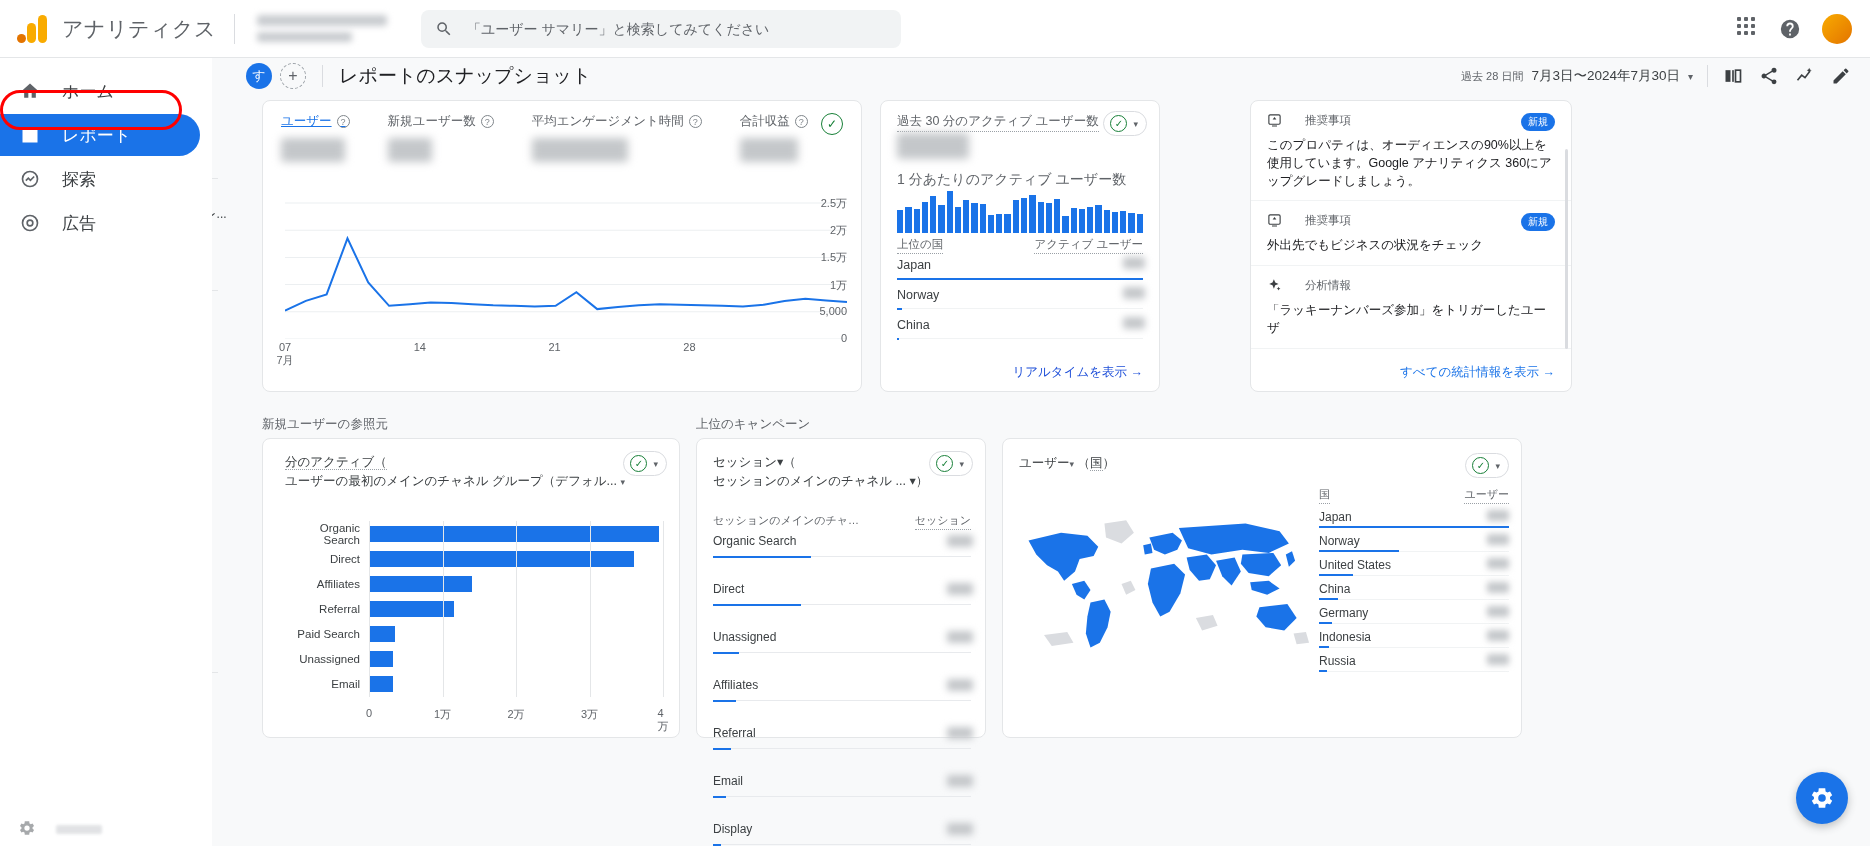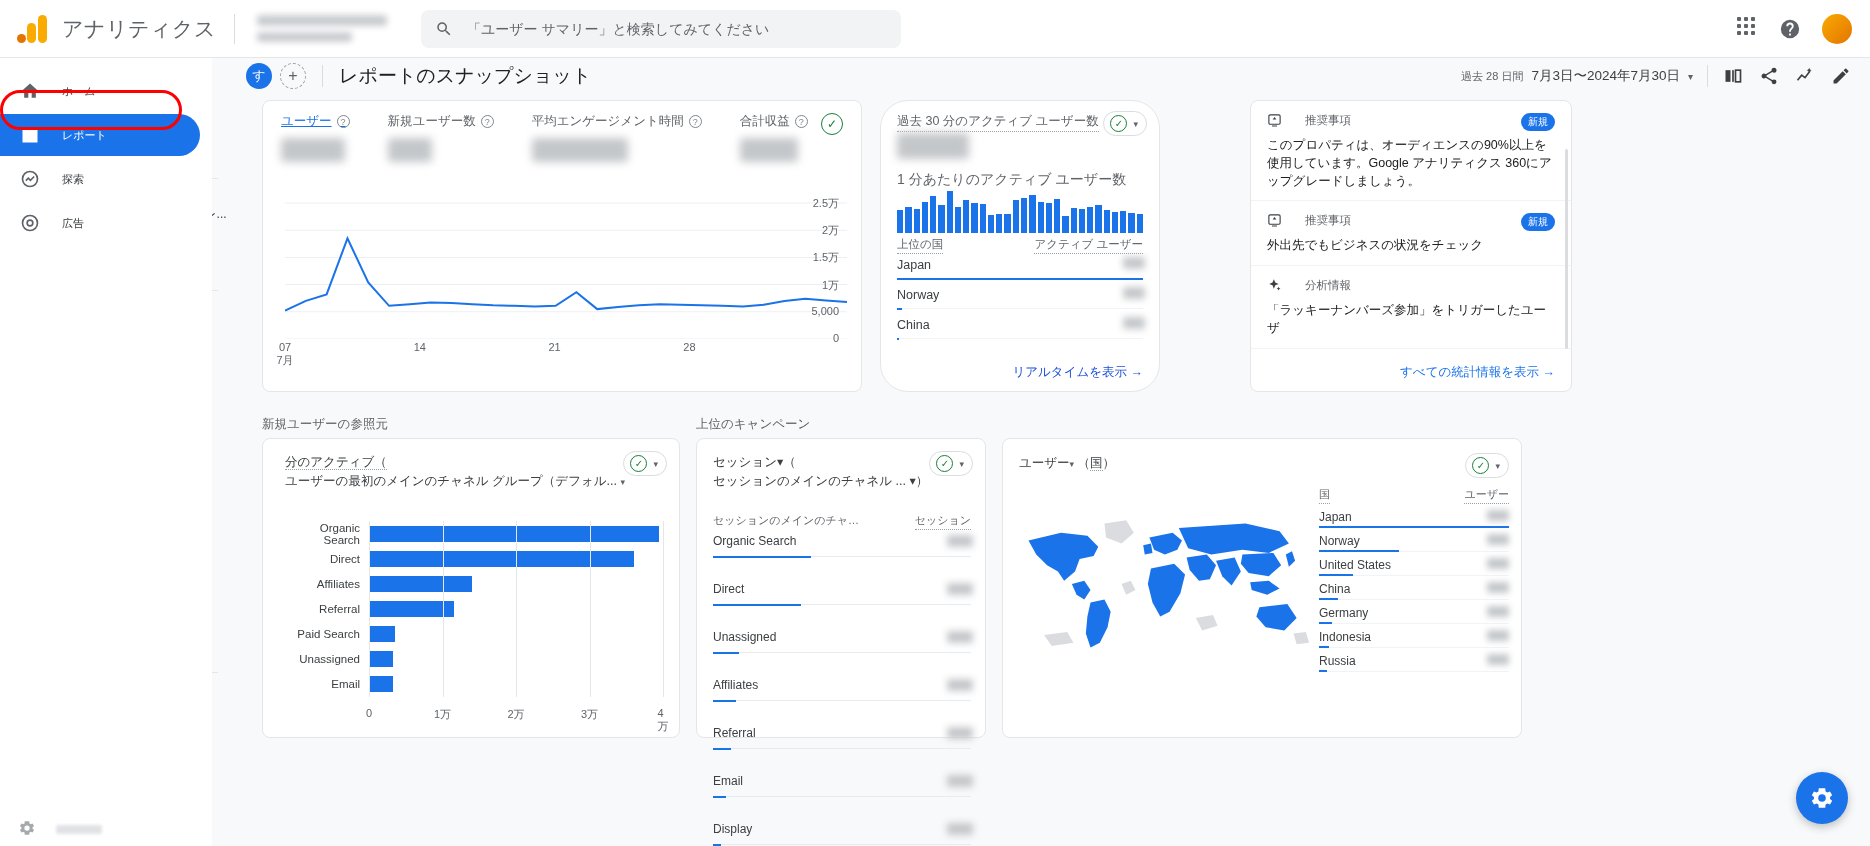--- a/index.html
+++ b/index.html
@@ -51,21 +51,21 @@
   
   .sidebar {
     position: absolute; top: 58px; left: 0; width: 212px; bottom: 0;
     background: #fff; z-index: 30; padding-top: 10px;
   }
   .side-item {
     display:flex; align-items:center; height: 42px; margin: 2px 12px 2px 0;
     border-radius: 0 21px 21px 0; padding-left: 18px; cursor: pointer; color:#3c4043;
   }
   .side-item .si-icon { width: 24px; height:24px; display:flex; align-items:center; justify-content:center; flex:0 0 auto; }
-  .side-item .si-label { margin-left: 20px; font-size: 11px; }
+  .side-item .si-label { margin-left: 20px; font-size: 17px; }
   .side-item.active { background: #1a73e8; color: #fff; }
   .side-bottom { position:absolute; bottom: 6px; left: 0; width: 100%; display:flex; align-items:center; padding-left:18px; opacity:.55;}
   .side-bottom .sb-txt { margin-left: 20px; font-size: 11px; filter: blur(1.6px); background:#c9ccd0; width:46px; height:9px; border-radius:2px;}
   
   .annot-box {
     position: absolute; left: 0px; top: 90px; width: 182px; height: 40px;
     border: 3px solid #ff0000; border-radius: 21px; z-index: 35; pointer-events:none;
   }
   .ghost-pill {
     position:absolute; left:170px; top:60px; width: 50px; height:28px;
@@ -117,26 +117,26 @@
   .metric-label.link { color:#1a73e8; text-decoration: underline; }
   .qmark { width:13px; height:13px; border:1px solid #80868b; border-radius:50%; display:inline-flex; align-items:center; justify-content:center; font-size:9px; color:#80868b; }
   .metric-value { height: 24px; margin-top: 8px; background:#c4c7ca; border-radius: 3px; filter: blur(4px); }
   .chk-circle {
     position:absolute; right: 18px; top: 12px; width: 22px; height:22px; border-radius:50%;
     border: 1.5px solid #188038; display:flex; align-items:center; justify-content:center;
     color:#188038; font-size: 12px;
   }
   .linechart { position:absolute; left: 22px; top: 98px; right: 14px; height: 155px; }
   .ycol { position:absolute; right: 0; top: 0; width: 44px; height: 135px; }
-  .ylabel { position:absolute; right:8px; font-size: 11px; color:#5f6368; text-align:left; white-space:nowrap; }
+  .ylabel { position:absolute; right:0; font-size: 11px; color:#5f6368; text-align:left; white-space:nowrap; }
   .xaxis { position:absolute; left: 0; right: 50px; top: 142px; height: 30px; }
   .xlabel { position:absolute; font-size: 11px; color:#5f6368; text-align:center; }
 
   
-  #card-realtime { left: 668px; top: 6px; width: 280px; height: 292px; border-radius: 28px; }
+  #card-realtime { left: 668px; top: 6px; width: 280px; height: 292px; }
   .rt-title { position:absolute; left: 16px; top: 12px; font-size: 12.5px; color:#5f6368; border-bottom: 1px dotted #9aa0a6; padding-bottom:1px;}
   .rt-value { position:absolute; left:16px; top: 32px; width: 72px; height: 26px; background:#c4c7ca; border-radius:3px; filter: blur(4.5px); }
   .rt-sub { position:absolute; left:16px; top: 70px; font-size: 14px; color:#5f6368; }
   .rt-bars { position:absolute; left: 16px; top: 90px; right: 16px; height: 42px; display:flex; align-items:flex-end; gap:2px; }
   .rt-bar { flex: 1; background:#1a73e8; }
   .rt-hdr { position:absolute; top: 136px; left:16px; right:16px; display:flex; justify-content:space-between; font-size: 11.5px; color:#5f6368;}
   .dotted { border-bottom:1px dotted #9aa0a6; padding-bottom:1px;}
   .rt-list { position:absolute; top: 156px; left:16px; right:16px; }
   .rt-row { height: 22px; position:relative; border-bottom:1px solid #f1f3f4; margin-bottom: 8px; }
   .rt-cn { font-size: 12.5px; color:#3c4043; }

